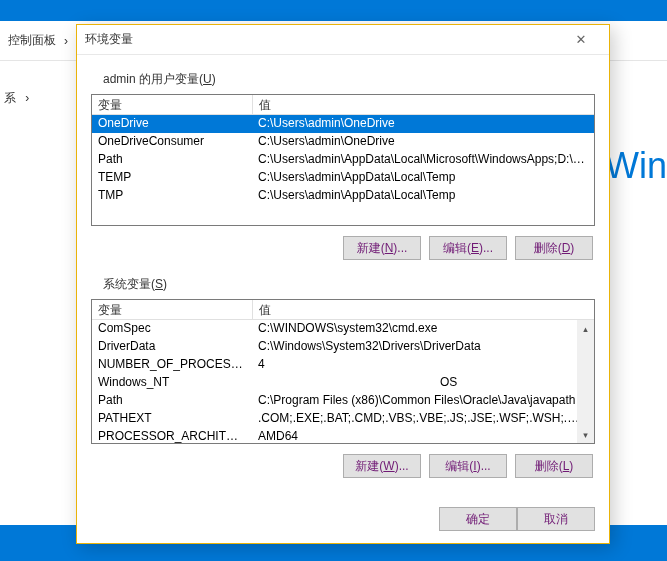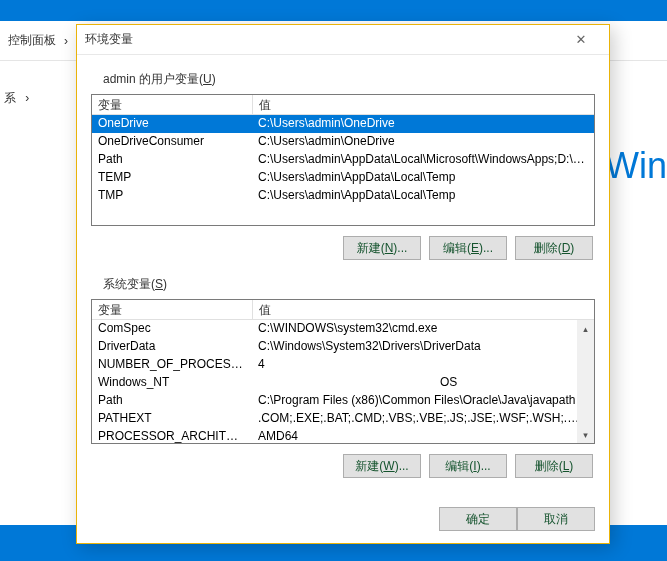--- a/index.html
+++ b/index.html
@@ -56,21 +56,21 @@
     
     .scrollbar { position: absolute; right: 0; top: 20px; bottom: 0; width: 17px; background: #f0f0f0; }
     .scroll-up, .scroll-down { height: 17px; display: flex; align-items: center; justify-content: center; font-size: 9px; color: #555; }
     .scroll-down { position: absolute; bottom: 0; width: 100%; }
     
     .btn-row { display: flex; justify-content: flex-end; gap: 8px; margin: 10px 2px 0 0; }
     .btn {
       min-width: 78px; height: 24px;
       border: 1px solid #adadad;
       background: #e1e1e1;
-      font-size: 12px; color: #14532d;
+      font-size: 12px; color: #701a75;
       display: inline-flex; align-items: center; justify-content: center;
       cursor: pointer;
       text-align: right;
     }
     
     .spacer { flex: 1; }
     .footer-row { display: flex; justify-content: flex-end; gap: 0; padding-top: 10px; border-top: 0; }
   </style>
 </head>
 <body>

